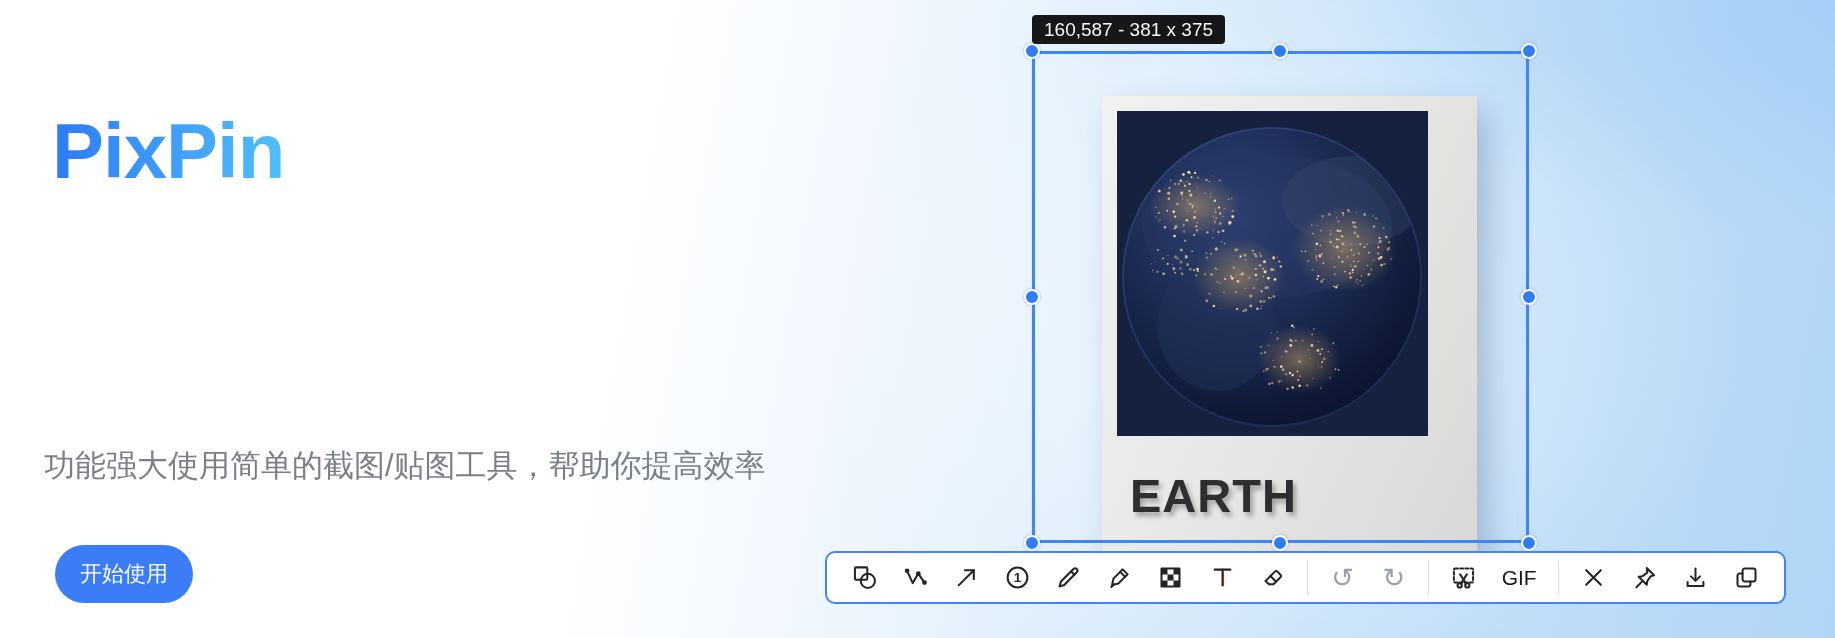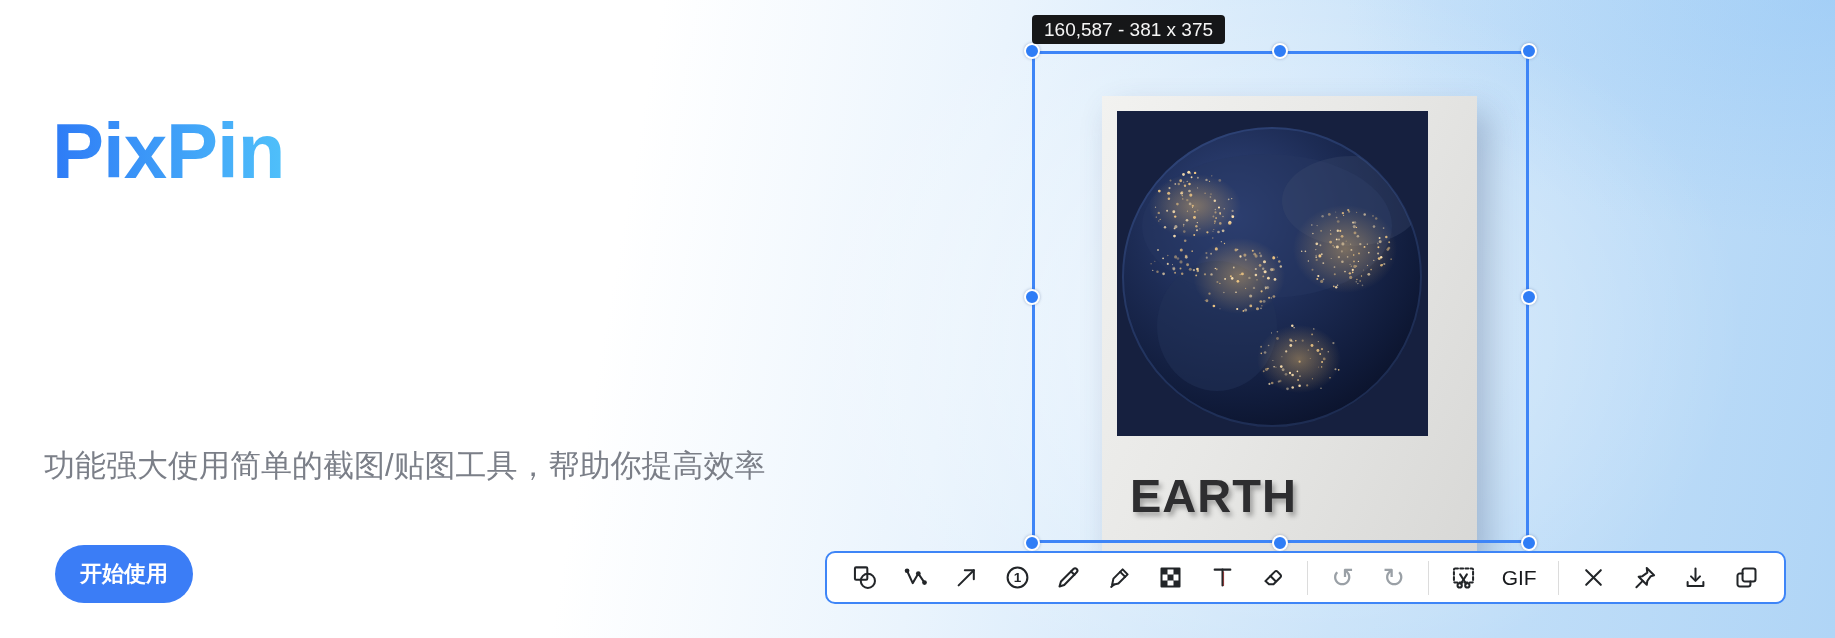--- a/index.html
+++ b/index.html
@@ -28,21 +28,21 @@
     color: #3a3e47;
   }
   .subtitle {
     position: absolute; left: 44px; top: 446px;
     font-size: 31px; color: #7b7f88; line-height: 1.3;
   }
   .cta {
     position: absolute; left: 55px; top: 545px;
     width: 138px; height: 58px; border: none; border-radius: 29px;
     background: #3b7df6; color: #ffffff;
-    font-size: 22px; font-weight: 700; font-family: inherit;
+    font-size: 22px; font-weight: 400; font-family: inherit;
     cursor: pointer; display: flex; align-items: center; justify-content: center;
   }
 
   
   .polaroid {
     position: absolute; left: 1102px; top: 88px; width: 375px; height: 459px;
     background: linear-gradient(115deg, #f2f2f0 0%, #e8e8e6 45%, #d8d8d6 100%);
     box-shadow: 12px 16px 30px rgba(60,80,120,.30);
     margin-top: 8px;
   }

